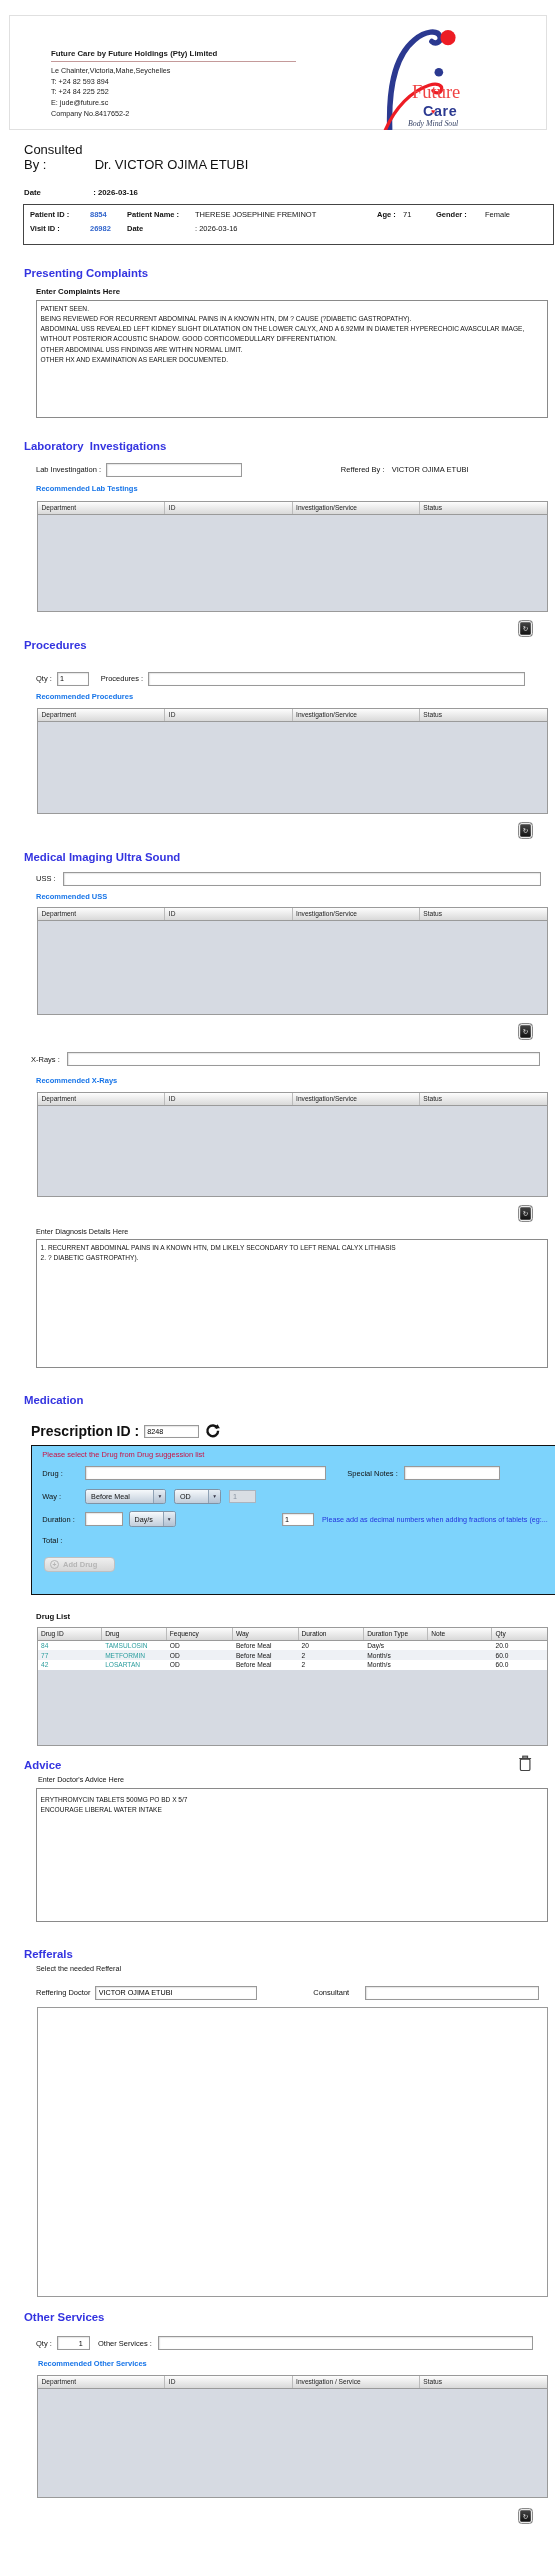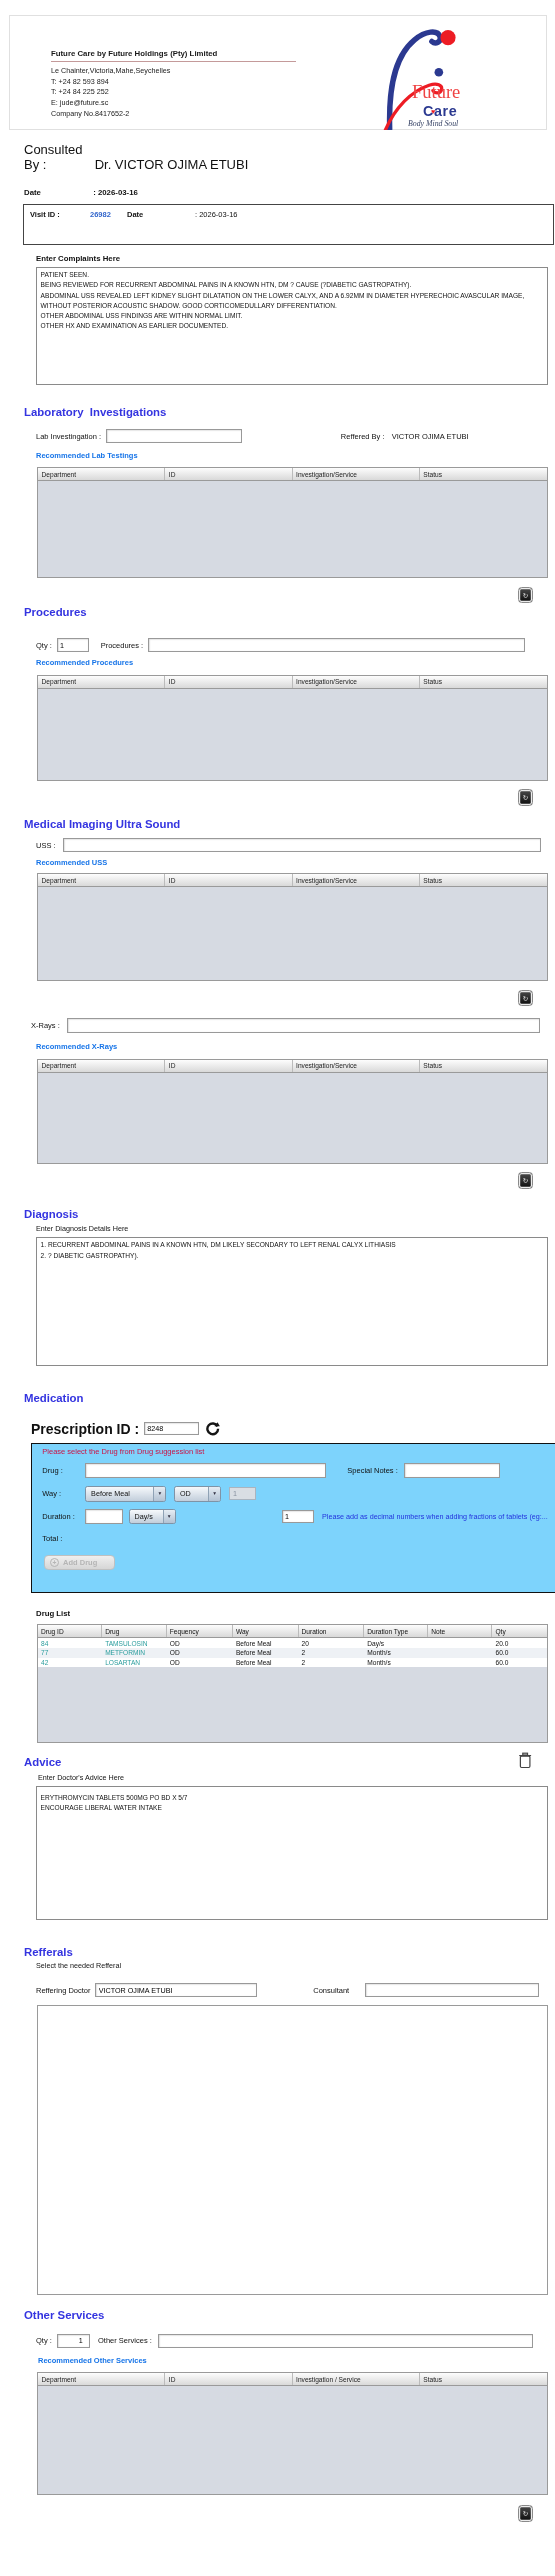--- a/index.html
+++ b/index.html
@@ -119,24 +119,28 @@
     <span class="lbl">Consulted By :</span>
     <span>Dr.  VICTOR OJIMA ETUBI</span>
   </div>
   <div class="date-line">
     <span class="lbl">Date</span>
     <span>: 2026-03-16</span>
   </div>
 
   <div class="patient-box">
     <div class="p-row">
+      <span class="pl w100">Patient ID :</span><span class="pv w62 blue-id">8854</span><span class="pl w112">Patient Name :</span><span class="pv w305">THERESE JOSEPHINE FREMINOT</span><span class="pl w42">Age :</span><span class="pv w56">71</span><span class="pl w80">Gender  :</span><span class="pv">Female</span>
+    </div>
+    <div class="p-row">
       <span class="pl w100">Visit ID  :</span><span class="pv w62 blue-id">26982</span><span class="pl w112">Date</span><span class="pv">: 2026-03-16</span>
     </div>
   </div>
 
+  <div class="sec-h">Presenting Complaints</div>
   <div class="sub-label-b">Enter Complaints Here</div>
   <div class="textarea" style="height:118px;">PATIENT SEEN.
 BEING REVIEWED FOR RECURRENT ABDOMINAL PAINS IN A KNOWN HTN, DM ? CAUSE (?DIABETIC GASTROPATHY).
 ABDOMINAL USS REVEALED LEFT KIDNEY SLIGHT DILATATION ON THE LOWER CALYX, AND A 6.92MM IN DIAMETER HYPERECHOIC AVASCULAR IMAGE, WITHOUT POSTERIOR ACOUSTIC SHADOW. GOOD CORTICOMEDULLARY DIFFERENTIATION.
 OTHER ABDOMINAL USS FINDINGS ARE WITHIN NORMAL LIMIT.
 OTHER HX AND EXAMINATION AS EARLIER DOCUMENTED.</div>
 
   <div class="sec-h">Laboratory  Investigations</div>
   <div class="row" style="margin:10.8px 0 0 36px;">
     <span class="fld-label">Lab Investingation :</span>
@@ -209,21 +213,20 @@
       <span class="th">ID</span>
       <span class="th">Investigation/Service</span>
       <span class="th">Status</span>
     </div>
     <div class="tbl-body" style="height:90px;"></div>
   </div>
   <div class="trash-row">
     <button class="trash-btn">↻</button>
   </div>
 
-  <div class="sec-h" style="margin-top:19px;">Diagnosis</div>
   <div class="sub-label" style="margin:4.8px 0 0 36px;">Enter Diagnosis Details Here</div>
   <div class="textarea" style="height:129px; margin-top:3.6px;">1. RECURRENT ABDOMINAL PAINS IN A KNOWN HTN, DM LIKELY SECONDARY TO LEFT RENAL CALYX LITHIASIS
 2. ? DIABETIC GASTROPATHY).</div>
 
   <div class="sec-h" style="margin-top:26px;">Medication</div>
   <div class="presc-row">
     <span class="presc-label">Prescription ID :</span>
     <input class="inp" style="width: 55px; height: 13px; margin-left: 4.8px;" value="8248">
     <button class="refresh-btn">
       <svg class="svg-icon" width="15.5" height="15.5" viewBox="0 0 26 26">

